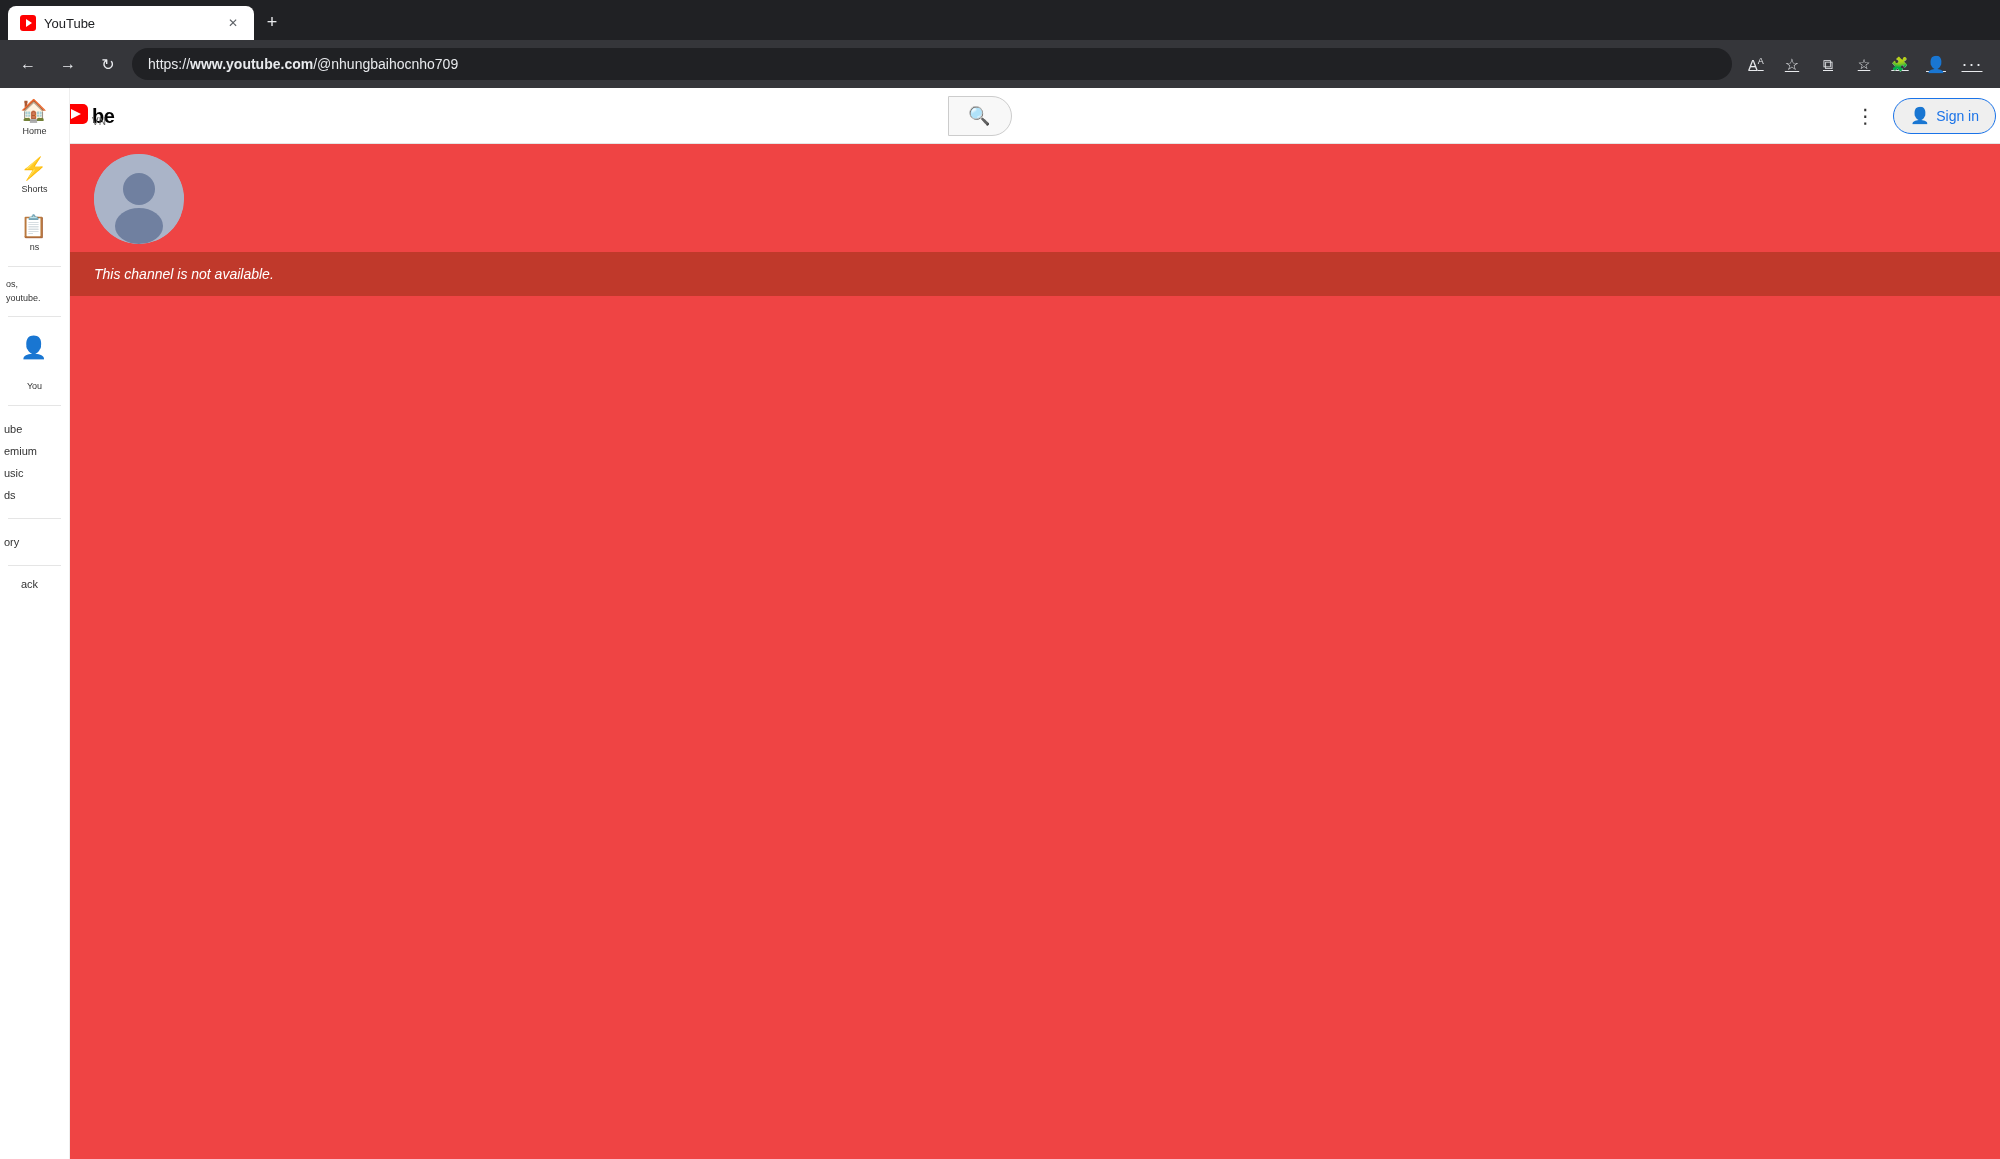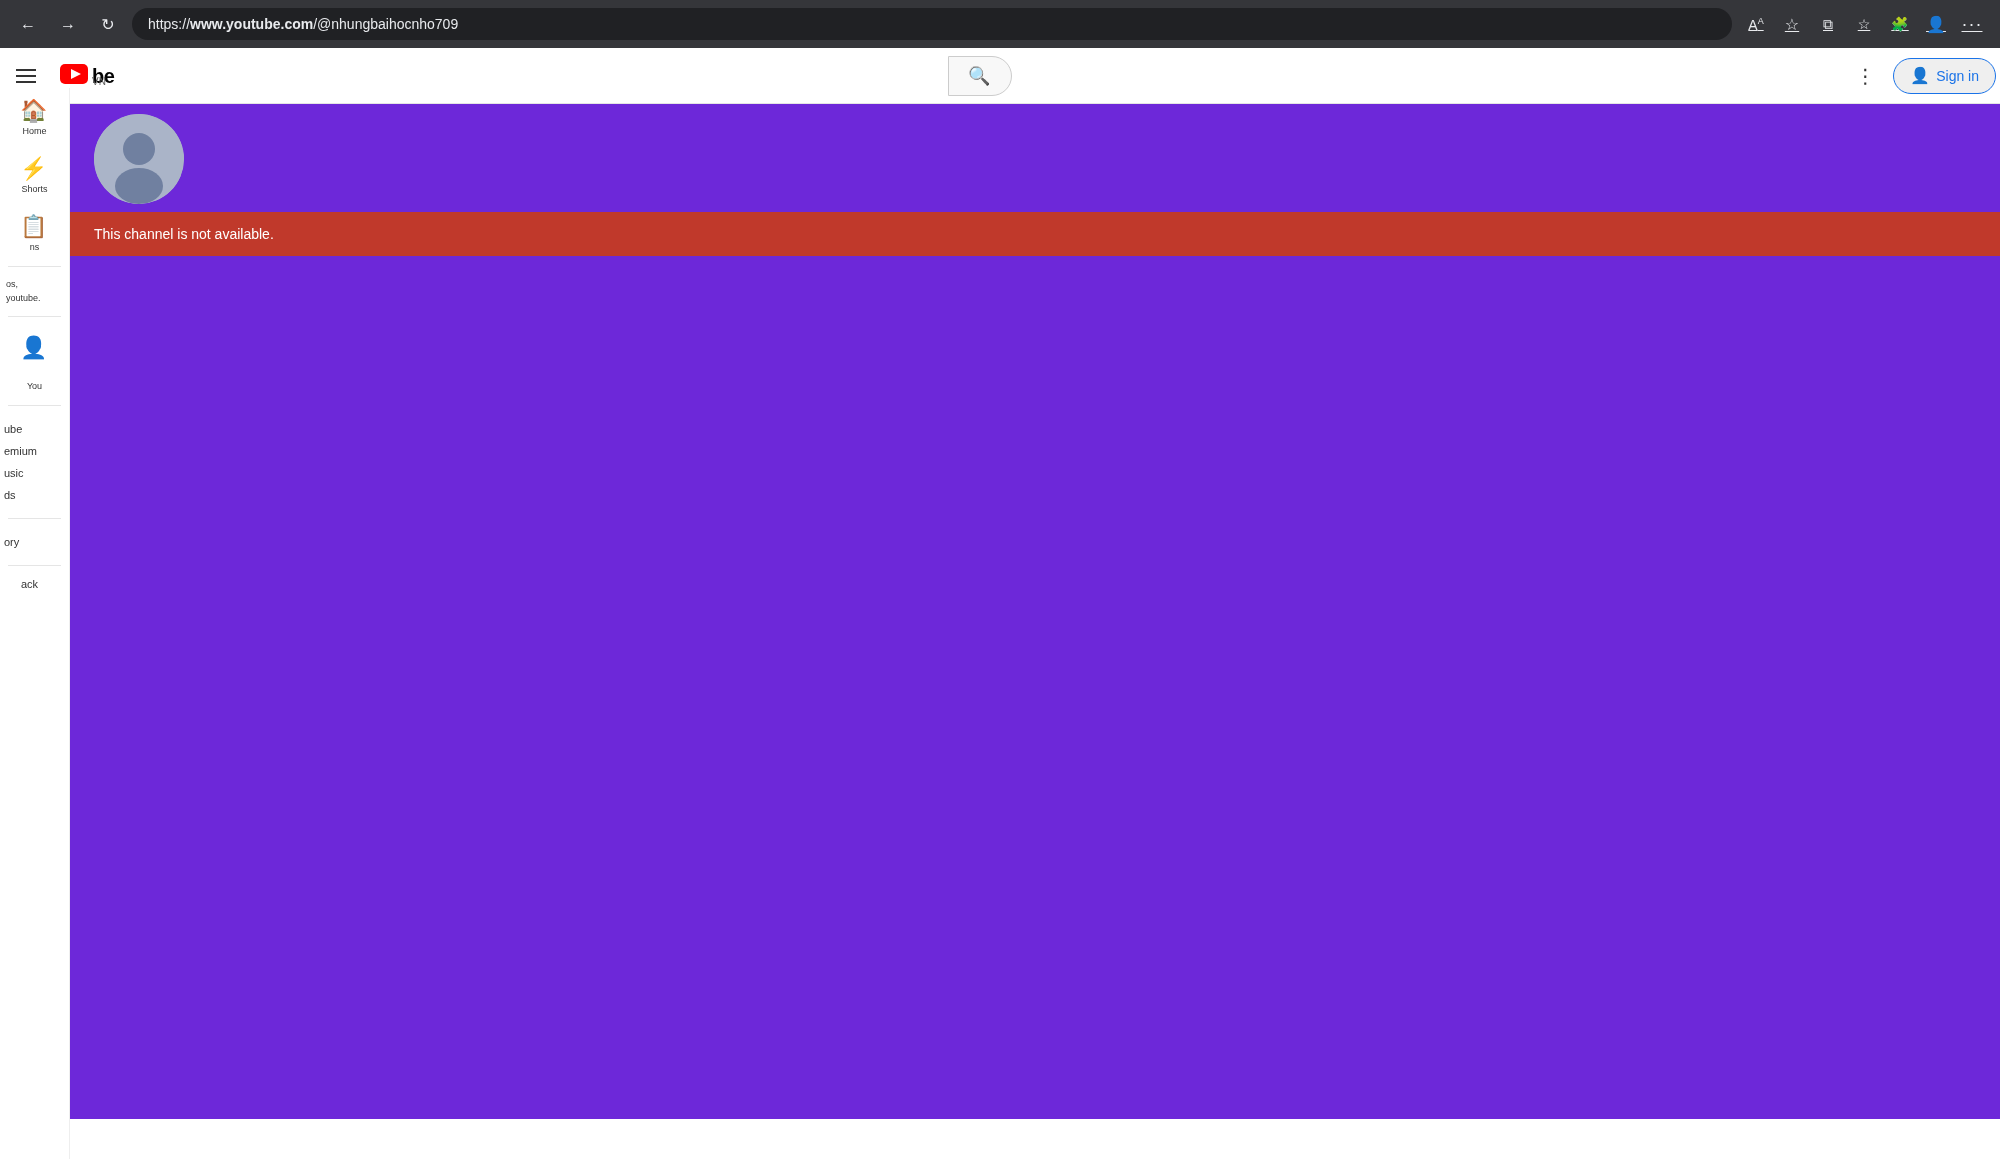--- a/index.html
+++ b/index.html
@@ -210,21 +210,22 @@
     .yt-main {
       display: flex;
       height: calc(1159px - 40px - 48px - 56px);
       overflow: hidden;
     }
 
     
     .yt-content {
       flex: 1;
       overflow-y: auto;
-      background: #6d28d9;
+      background: #ef4444;
+      font-style: italic;
     }
     .channel-avatar {
       width: 80px;
       height: 80px;
       border-radius: 50%;
       background: #aab4c8;
       display: flex;
       align-items: center;
       justify-content: center;
       flex-shrink: 0;
@@ -240,20 +241,34 @@
       padding: 14px 24px;
       font-size: 14px;
       font-weight: 400;
     }
   </style>
 </head>
 <body>
 
 <div>
 
+  <div class="tab-bar">
+    <div class="tab">
+      <div class="tab-favicon">
+
+        <svg viewBox="0 0 16 16" xmlns="http://www.w3.org/2000/svg">
+          <rect width="16" height="16" rx="3" fill="#FF0000"></rect>
+          <polygon points="6,4 12,8 6,12" fill="#fff"></polygon>
+        </svg>
+      </div>
+      <span class="tab-title">YouTube</span>
+      <div class="tab-close">✕</div>
+    </div>
+    <div class="new-tab-btn">+</div>
+  </div>
 
   <div class="address-bar-row">
     <div class="nav-btn">←</div>
     <div class="nav-btn">→</div>
     <div class="nav-btn">↻</div>
 
     <div class="address-bar">
       <span class="address-text">
         <span>https://</span><strong>www.youtube.com</strong><span>/@nhungbaihocnho709</span>
       </span>

